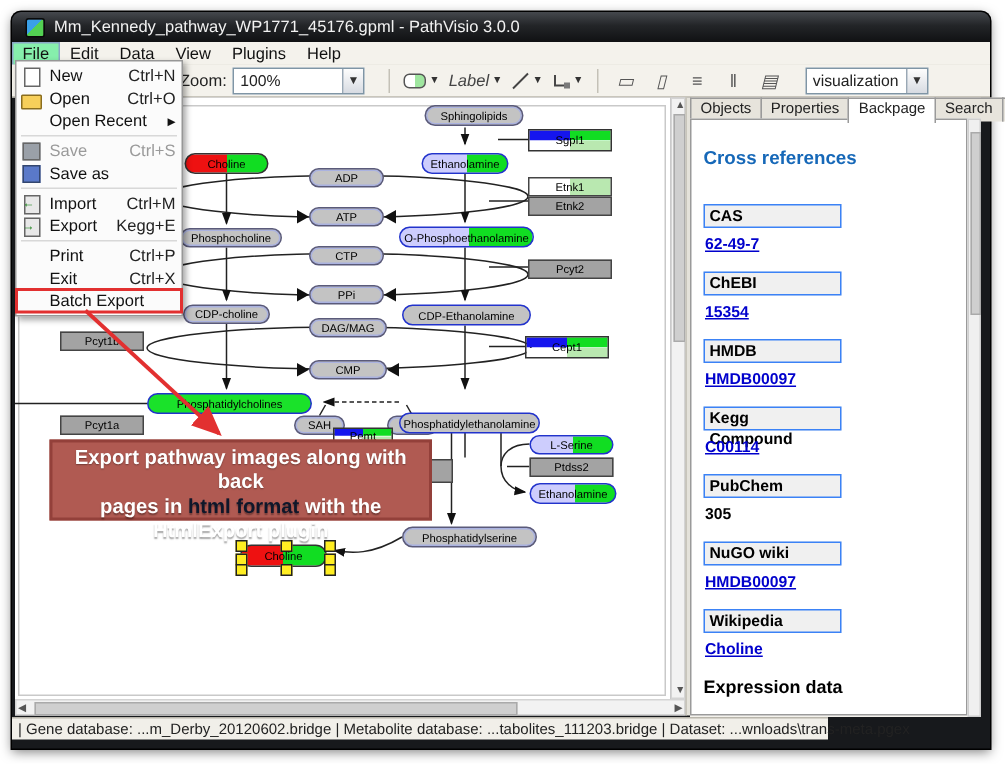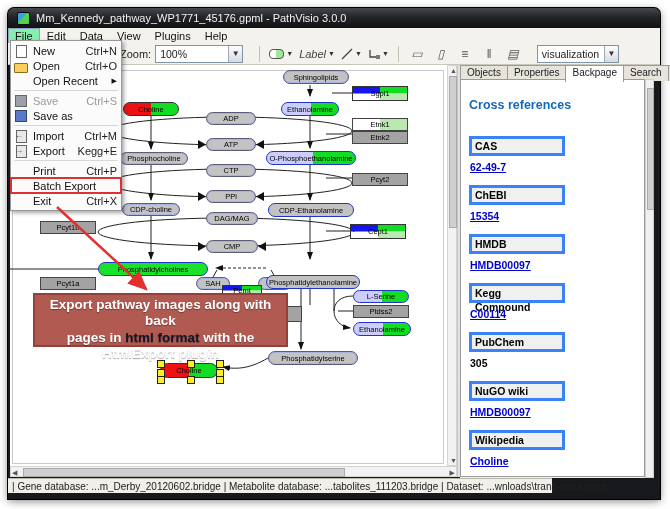--- a/index.html
+++ b/index.html
@@ -63,21 +63,21 @@
   .sarrow{position:absolute;font-size:7px;color:#555;line-height:9px;}
   .splitter{position:absolute;left:449px;top:57px;width:3px;height:412px;background:#e4e2da;border-left:1px solid #c8c5bb;}
   
   .panel{position:absolute;left:452px;top:57px;width:194px;height:413px;background:#f4f2ec;}
   .tabs{position:absolute;left:0;top:0;height:15px;display:flex;font-size:10px;color:#222;}
   .tab{padding:1px 6px;border:1px solid #9a9a9a;border-bottom:none;background:#e7e4dc;margin-right:-1px;height:13px;line-height:12px;}
   .tab.active{background:#fff;position:relative;z-index:2;height:14px;font-weight:normal;}
   .panel-content{position:absolute;left:0;top:14px;width:185px;height:398px;background:#fff;
     border:1px solid #9a9a9a;box-sizing:border-box;padding:2px 0 0 8px;overflow:hidden;}
   .bp-heading{color:#1668b8;font-weight:bold;font-size:12.5px;margin:16px 0 24px 0;}
-  .bp-name{width:84px;height:14px;line-height:14px;border:3px solid #3b82f6;background:#f0f0f0;
+  .bp-name{width:84px;height:14px;line-height:14px;border:1px solid #3b82f6;background:#f0f0f0;
     font-weight:bold;font-size:10.5px;padding:0 3px;box-sizing:content-box;}
   .bp-val{margin:5px 0 12px 1px;font-size:10.5px;font-weight:bold;}
   .bp-val a{color:#0000cc;text-decoration:underline;}
   .bp-footer{font-weight:bold;font-size:12px;color:#000;margin-top:6px;}
   .pscroll{position:absolute;right:0;top:14px;width:9px;height:399px;background:#f0f0f0;border:1px solid #cfcfcf;box-sizing:border-box;}
   .pscroll .thumb{position:absolute;left:1px;top:8px;width:5px;height:120px;background:#cfcfcf;border:1px solid #aaa;}
   
   .statusbar{position:absolute;left:0;top:470px;width:544px;height:15px;background:#f1efe9;
     border-top:1px solid #b9b6ac;font-size:10px;color:#222;line-height:15px;padding-left:4px;box-sizing:border-box;white-space:nowrap;}
   
@@ -369,29 +369,29 @@
         </span>
         <span class="mi-label">Export</span>
         <span class="mi-short">Kegg+E</span>
       </div>
       <div class="menu-sep"></div>
       <div class="menu-item">
         <span class="mi-icon"></span>
         <span class="mi-label">Print</span>
         <span class="mi-short">Ctrl+P</span>
       </div>
+      <div class="menu-item">
+        <span class="mi-icon"></span>
+        <span class="mi-label">Exit</span>
+        <span class="mi-short">Ctrl+X</span>
+      </div>
       <div class="menu-item highlight">
         <span class="mi-icon"></span>
         <span class="mi-label">Batch Export</span>
         <span class="mi-short"></span>
-      </div>
-      <div class="menu-item">
-        <span class="mi-icon"></span>
-        <span class="mi-label">Exit</span>
-        <span class="mi-short">Ctrl+X</span>
       </div>
     </div>
 </div>
 
 <svg class="annot" width="670" height="509">
   <defs>
     <marker id="ra" markerWidth="9" markerHeight="9" refX="7" refY="3.5" orient="auto">
       <path d="M0,0 L8,3.5 L0,7 z" fill="#e23030"></path>
     </marker>
   </defs>

